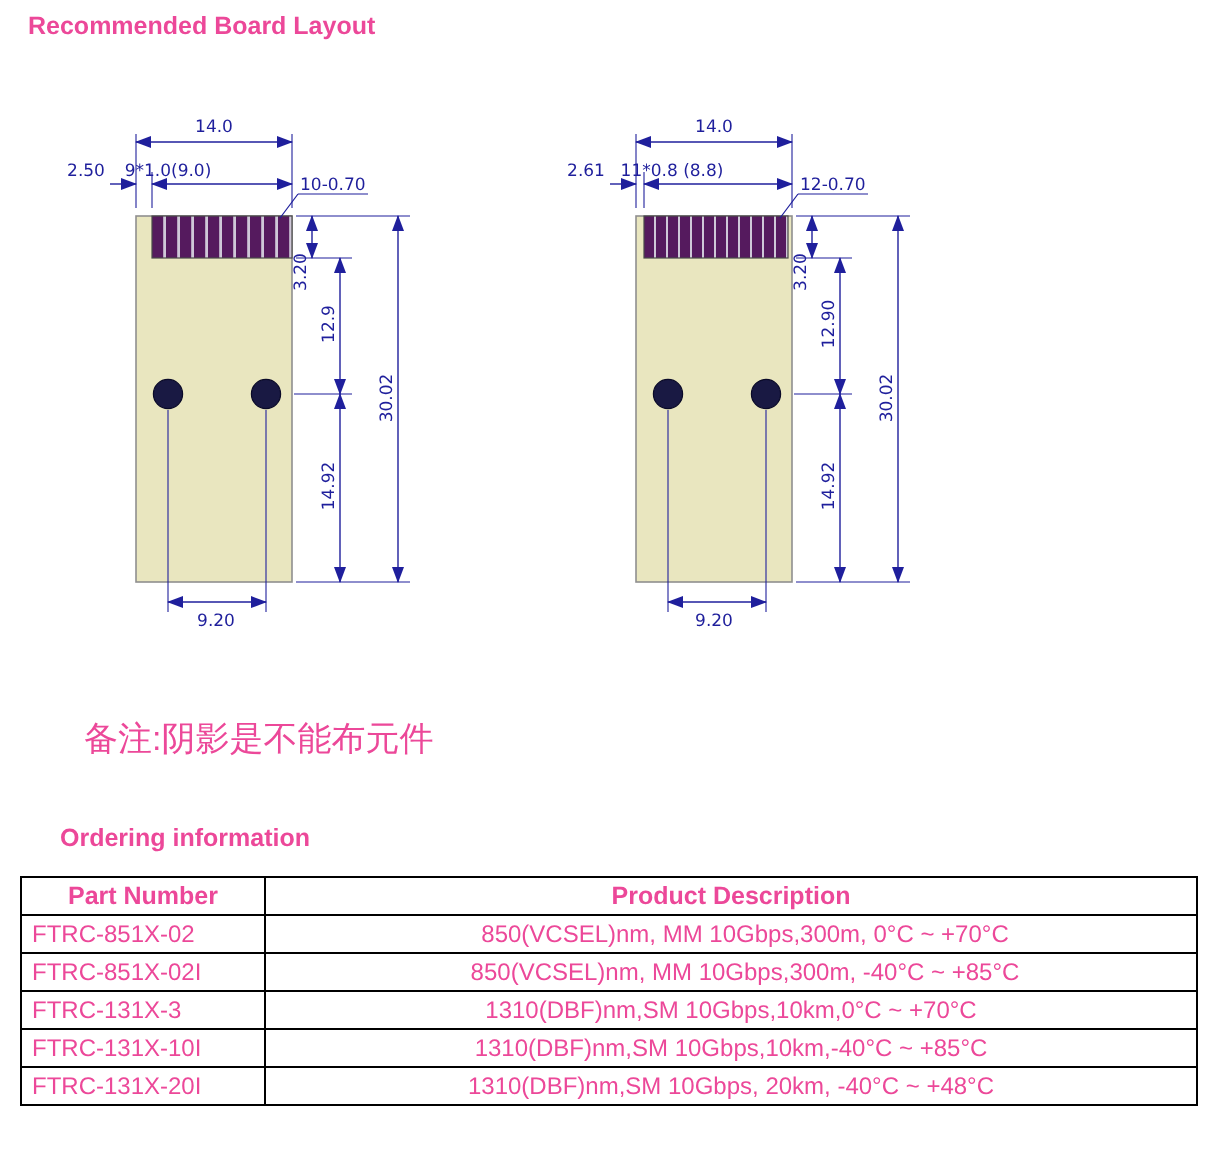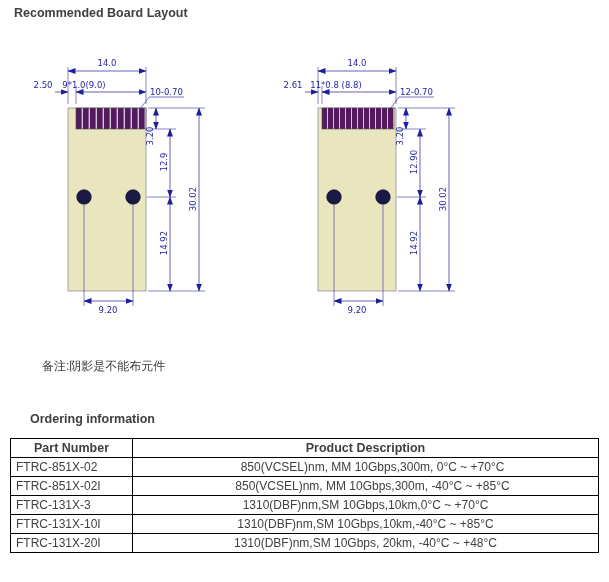--- a/index.html
+++ b/index.html
@@ -1,18 +1,18 @@
 <!DOCTYPE html>
 <html style="--dimension: #1f1f9c; --body-fill: #e9e6bf; --pin-fill: #551a5e; --pin-stripe: #cfc8d8; --hole-fill: #191943;"><head>
 <meta charset="utf-8">
 <style>
   html,body { margin:0; padding:0; background:#fff; }
   .page {
     position:relative; width:609px; height:582px; background:#fff;
-    font-family:"Liberation Sans", sans-serif; color:#404040; overflow:hidden;
+    font-family:"Liberation Sans", sans-serif; color:#ec4899; overflow:hidden;
   }
   .doc-title {
     position:absolute; left:14px; top:6px;
     font-size:12.5px; font-weight:bold;
   }
   .drawings-svg { position:absolute; left:0; top:0; }
 
   
   .ext  { stroke:var(--dimension,#1f1f9c); stroke-width:0.55; fill:none; }
   .dim  { stroke:var(--dimension,#1f1f9c); stroke-width:0.7;  fill:none; }
@@ -24,21 +24,21 @@
     font-size:8.5px;
   }
   .body-rect { fill:var(--body-fill,#e9e6bf); stroke:#8f8f8f; stroke-width:0.8; }
   .pin-rect  { stroke:#4a4a4a; stroke-width:0.6; }
   .pin-bar   { fill:var(--pin-fill,#551a5e); }
   .pin-gap   { fill:var(--pin-stripe,#cfc8d8); }
   .hole      { fill:var(--hole-fill,#191943); stroke:#0a0a28; stroke-width:0.6; }
 
   .note {
     position:absolute; left:42px; top:358px;
-    font-size:12px;
+    font-size:17px;
     font-family:"Liberation Sans","DejaVu Sans",sans-serif;
   }
   .ordering-heading {
     position:absolute; left:30px; top:412px;
     font-size:12.5px; font-weight:bold;text-align:right;
   }
   table.ordering {
     position:absolute; left:10px; top:438px; width:589px;
     border-collapse:collapse; table-layout:fixed;
   }

